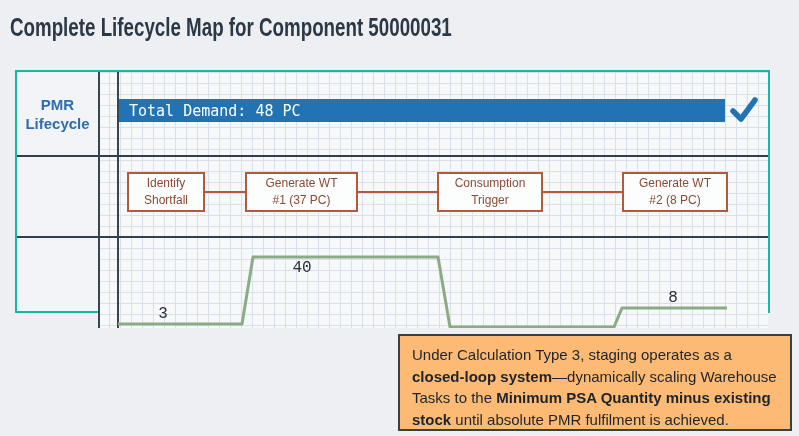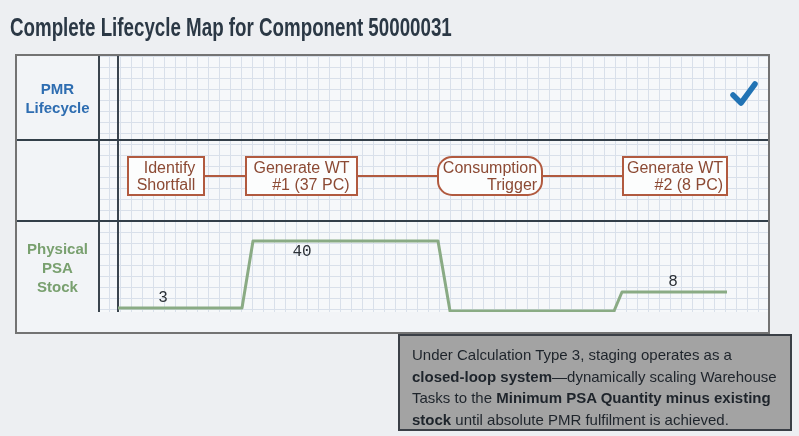--- a/index.html
+++ b/index.html
@@ -11,23 +11,23 @@
     overflow:hidden;
   }
   .title {
     position:absolute; left:10px; top:13px;
     font-size:25px; font-weight:700; color:#2b3845;
     white-space:nowrap;
     transform:scaleX(0.75); transform-origin:0 50%;
   }
   
   .frame {
-    position:absolute; left:15px; top:54px;
-    width:755px; height:280px;
-    border:2px solid #737373;
+    position:absolute; left:15px; top:70px;
+    width:755px; height:243px;
+    border:2px solid #14b8a6;
     background:#f2f4f7;
   }
   .grid {
     position:absolute; left:81px; top:0; width:670px; height:256px;
     background-color:#f6f8fa;
     background-image:
       linear-gradient(to right, #d9e0ea 1px, transparent 1px),
       linear-gradient(to bottom, #d9e0ea 1px, transparent 1px);
     background-size:11px 11px;
   }
@@ -51,71 +51,71 @@
     background:#2173b4; color:#ffffff;
     display:flex; align-items:center; padding-left:10px;
     font-family:"DejaVu Sans Mono","Liberation Mono",monospace;
     font-size:15px; white-space:nowrap;
   }
   .check-icon { position:absolute; left:712px; top:24px; }
   
   .action-box {
     position:absolute; top:100px; height:40px;
     border:2px solid #b15a3f; background:#fcfdfd; color:#8c4a34;
-    display:flex; align-items:center; justify-content:center; text-align:right;
-    font-size:16px; line-height:17px; white-space:pre-line;
+    display:flex; align-items:center; justify-content:center; text-align:center;
+    font-size:12px; line-height:17px; white-space:pre-line;
   }
   .connector { position:absolute; top:119px; height:2px; background:#b15a3f; }
   
   .stock-svg { position:absolute; left:0; top:0; width:751px; height:256px; pointer-events:none; }
   .stock-label {
     position:absolute; transform:translate(-50%,-50%);
     font-family:Liberation Mono, monospace;
     font-size:16px; color:#2b3036;
   }
   
   .note {
     position:absolute; left:398px; top:334px; width:394px; height:97px;
-    background:#a3a3a3; border:2px solid #3a3f46;
+    background:#fdba74; border:2px solid #3a3f46;
     padding:8px 12px;
   }
   .note p { font-size:15px; line-height:21.5px; color:#1e242b; }
   .note b { font-weight:700; }
 </style>
 </head>
 <body>
 
 <h1 class="title">Complete Lifecycle Map for Component 50000031</h1>
 
 <div class="frame">
   <div class="grid"></div>
   <div class="vline col-border"></div>
   <div class="vline axis-line"></div>
   <div class="hline row-div-1"></div>
   <div class="hline row-div-2"></div>
 
   <div class="row-label lbl-pmr">PMR
 Lifecycle</div>
-  <div class="row-label lbl-stock">Physical
-PSA
-Stock</div>
 
+  <div class="demand-bar">
+    <span>Total Demand: 48 PC</span>
+  </div>
   <svg class="check-icon" width="30" height="27" viewBox="0 0 30 27">
     <path d="M4 15 L12 23 L26 4" fill="none" stroke="#2173b4" stroke-width="5.5" stroke-linecap="round" stroke-linejoin="round"></path>
   </svg>
 
   <div id="actions-layer">
       <div class="connector" style="left: 188px; width: 40px;"></div>
       <div class="connector" style="left: 341px; width: 79px;"></div>
       <div class="connector" style="left: 526px; width: 79px;"></div>
       <div class="action-box" style="left: 110px; width: 78px;">Identify
 Shortfall</div>
       <div class="action-box" style="left: 228px; width: 113px;">Generate WT
 #1 (37 PC)</div>
-      <div class="action-box" style="left: 420px; width: 106px; border-radius: 15px;">Consumption
+      <div class="action-box" style="left: 420px; width: 106px;">Consumption
 Trigger</div>
       <div class="action-box" style="left: 605px; width: 106px;">Generate WT
 #2 (8 PC)</div>
     </div>
 
   <svg class="stock-svg" viewBox="0 0 751 256">
     <polyline id="stock-line" fill="none" stroke="#8aab84" stroke-width="3" stroke-linejoin="round" points="101,252 225,252 236,185 421,185 433,255 597,255 605,236 710,236"></polyline>
   </svg>
   <div id="stock-labels">
       <div class="stock-label" style="left: 146px; top: 242px;">3</div>

